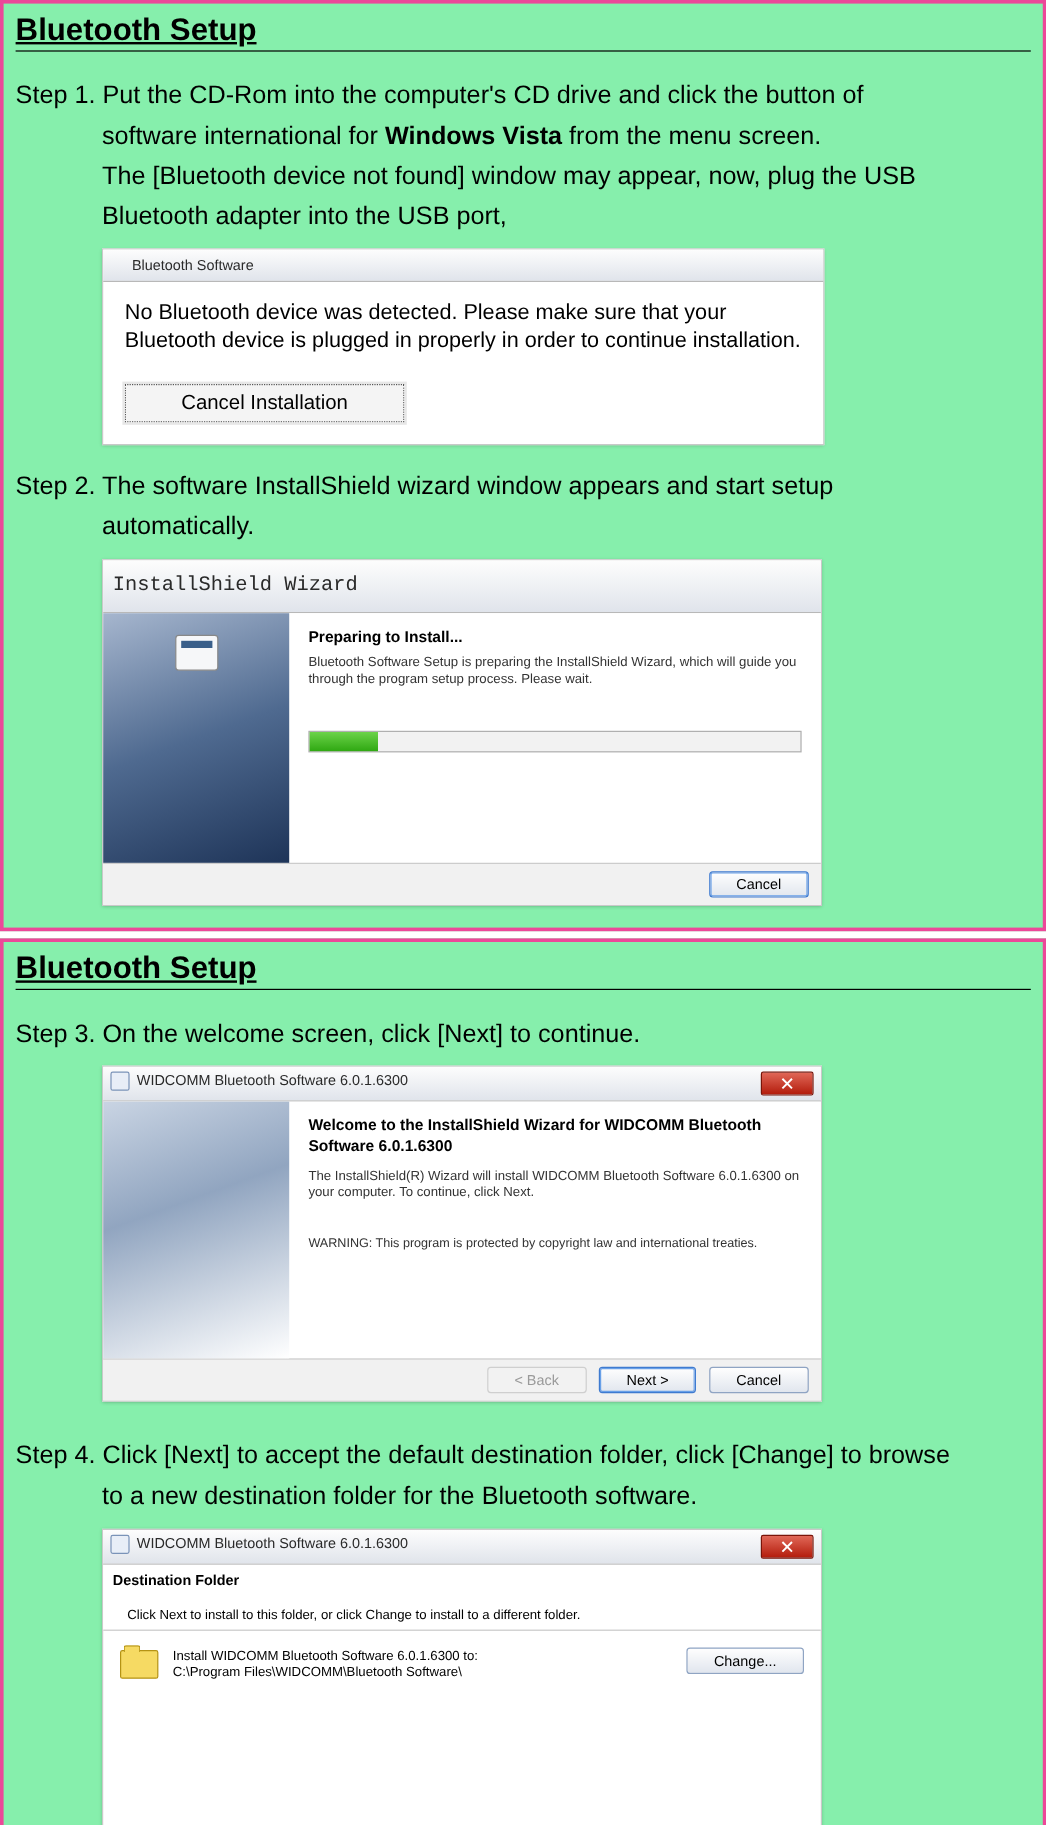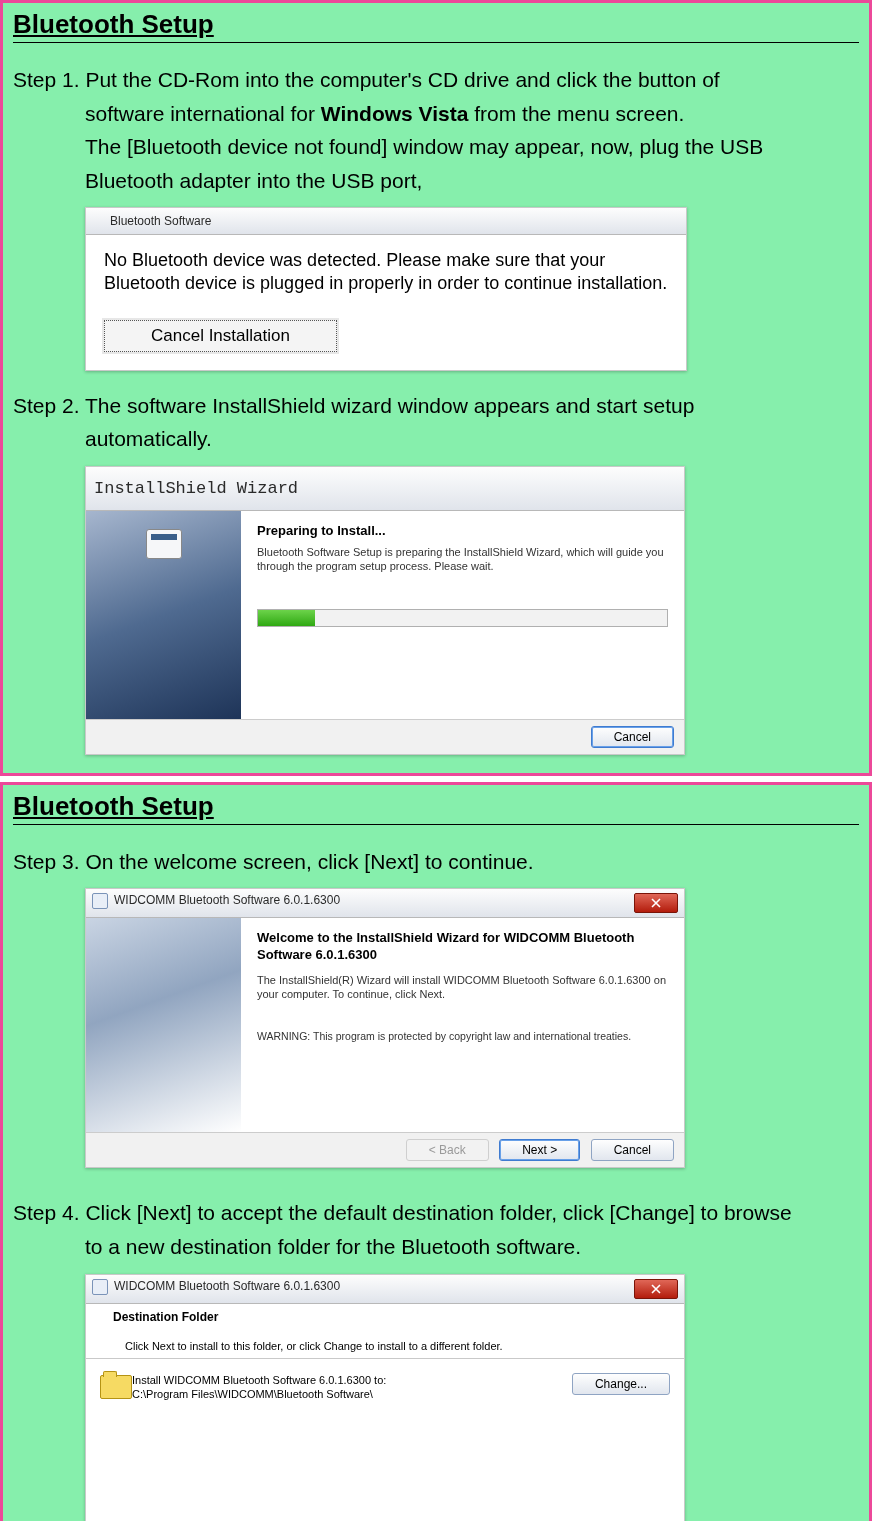--- a/index.html
+++ b/index.html
@@ -48,25 +48,25 @@
 .shot3-body{display:flex;background:#fff}
 .shot3-side{width:155px;height:214px;background:linear-gradient(160deg,#c9d4e3 0%,#91a5c0 40%,#fff 100%)}
 .shot3-main{flex:1;padding:12px 16px;font-family:Tahoma,sans-serif}
 .shot3-h{font-weight:700;font-size:13px;line-height:1.25;margin-bottom:10px}
 .shot3-p{font-size:11px;color:#333;line-height:1.3;margin-bottom:28px}
 .shot3-w{font-size:10.5px;color:#333}
 .shot3-footer{border-top:1px solid #ccc;background:#f1f1f1;padding:6px 10px;text-align:right}
 
 
 .shot4{width:598px}
-.shot4-header{background:#fff;border-bottom:1px solid #c9c9c9;padding:6px 27px;font-family:Tahoma,sans-serif}
+.shot4-header{background:#fff;border-bottom:1px solid #c9c9c9;padding:6px 8px;font-family:Tahoma,sans-serif}
 .shot4-h{font-weight:700;font-size:12px}
 .shot4-sub{font-size:11px;margin-left:12px;margin-top:16px}
 .shot4-body{padding:14px;font-family:Tahoma,sans-serif;min-height:150px}
-.destrow{display:flex;align-items:flex-start;}
+.destrow{display:flex;align-items:flex-start;gap:12px}
 .foldericon{width:30px;height:22px;background:#f6da63;border:1px solid #b59314;border-radius:2px;position:relative;margin-top:2px}
 .foldericon:before{content:"";position:absolute;top:-5px;left:2px;width:12px;height:5px;background:#f6da63;border:1px solid #b59314;border-bottom:none;border-radius:2px 2px 0 0}
 .destinfo{flex:1;font-size:11px;line-height:1.35}
 .changebtn{align-self:flex-start}
 .shot4-is{font-size:10px;color:#8a8a8a;padding:0 12px 2px 12px;font-family:Tahoma,sans-serif}
 .shot4-is hr{border:none;border-top:1px solid #d3d3d3;margin:2px 0 0 0}
 .shot4-footer{background:#f1f1f1;padding:6px 10px;text-align:right}
 
 .tb-icon{width:14px;height:14px;background:#e8eef7;border:1px solid #7a93b8;margin-right:6px;border-radius:2px;display:inline-block;vertical-align:middle}
 </style>

